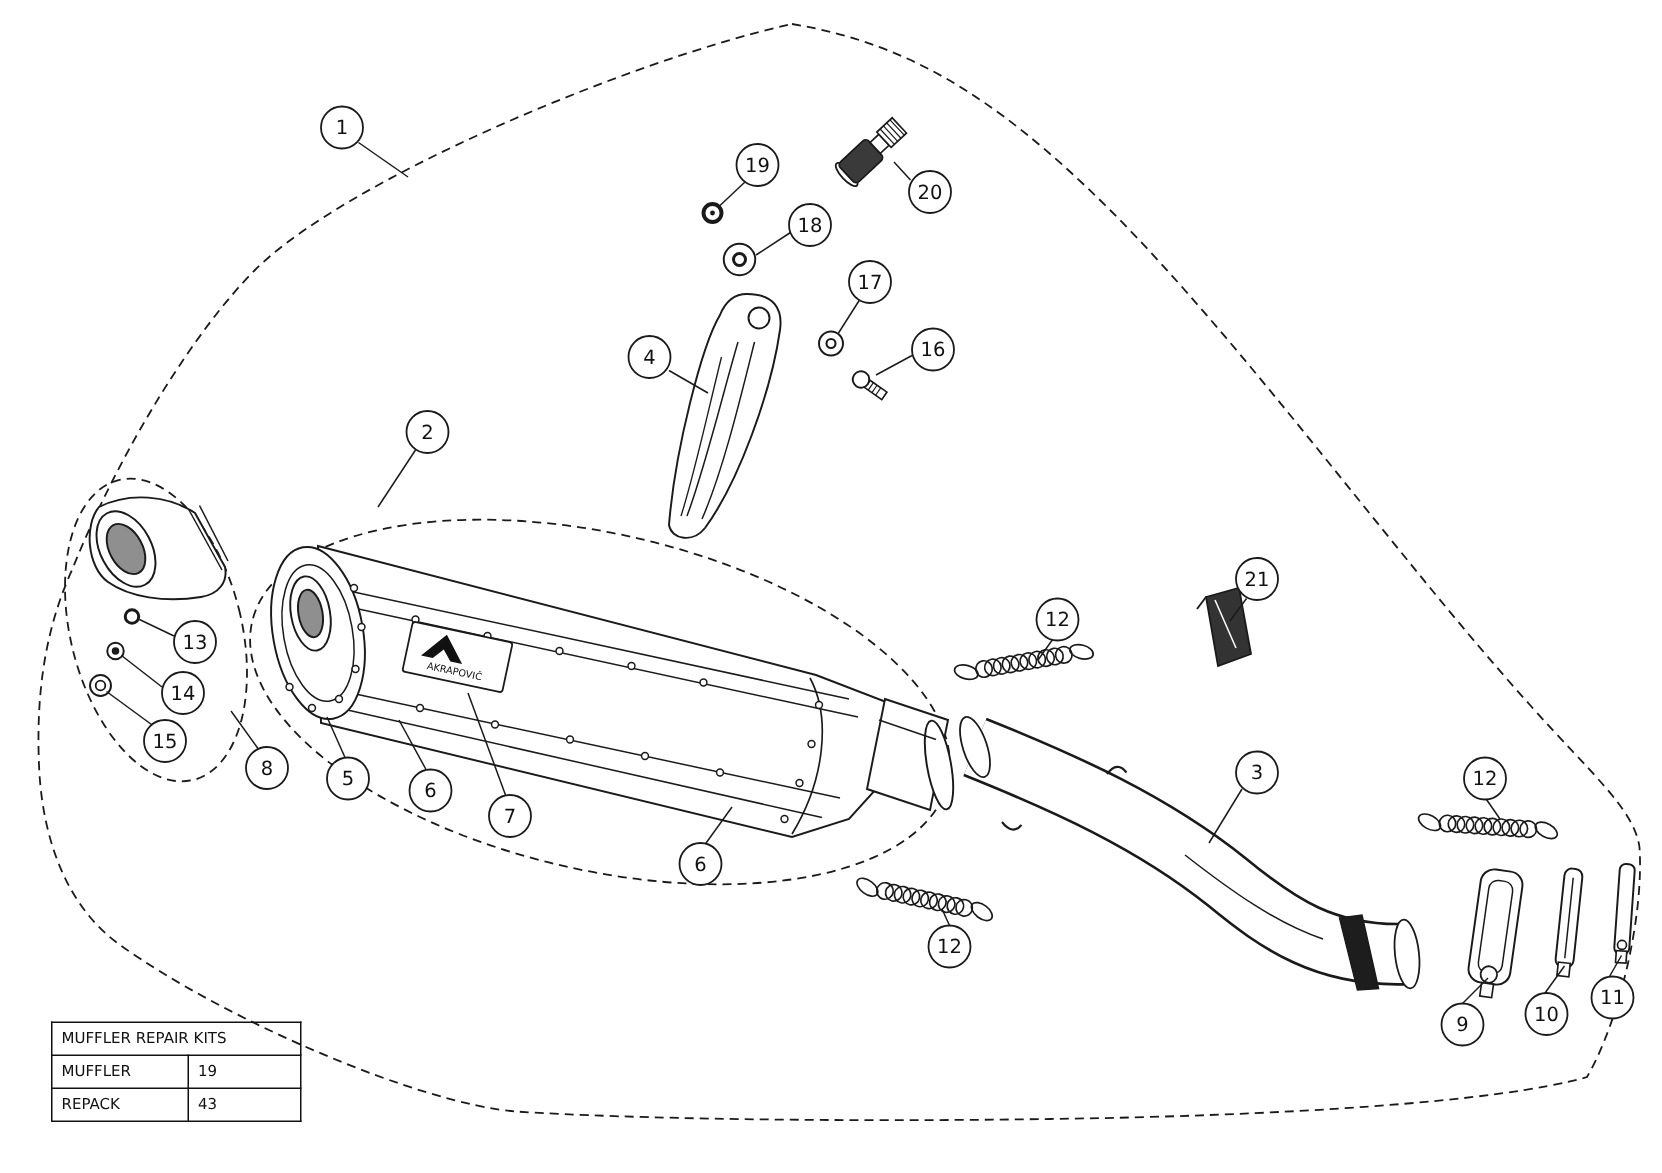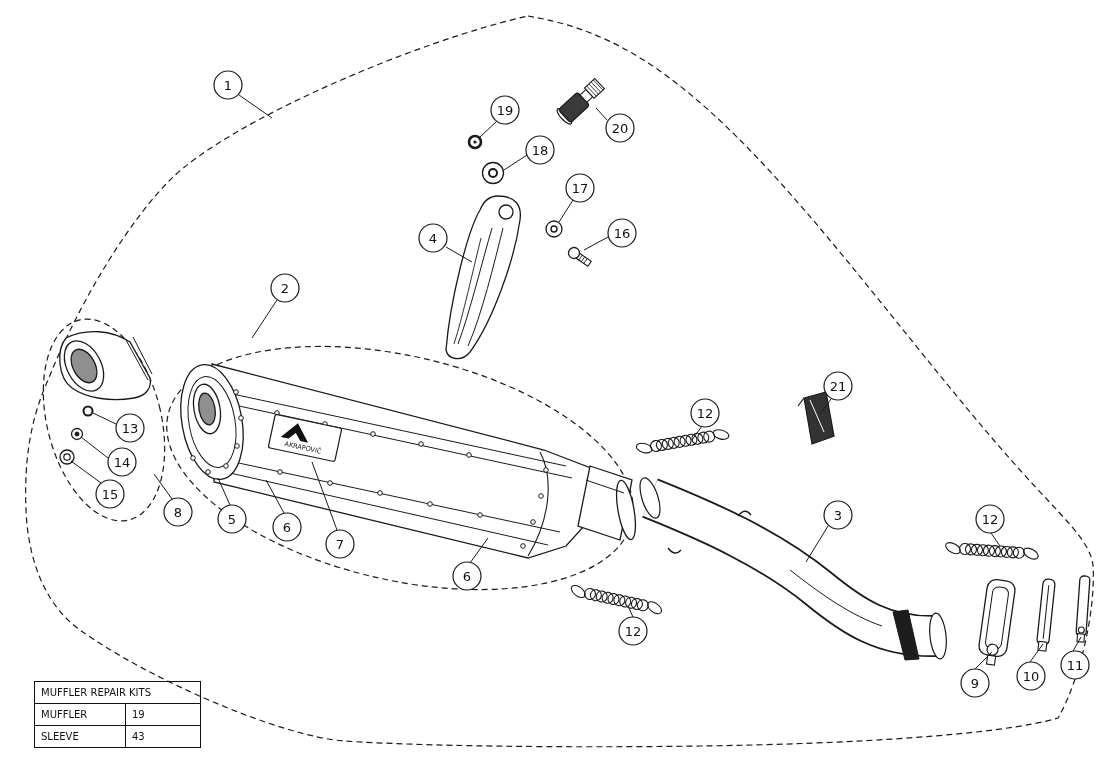--- a/index.html
+++ b/index.html
@@ -341,20 +341,20 @@
   <table>
     <tbody>
           <tr>
       <td colspan="2">MUFFLER REPAIR KITS</td>
     </tr>
     <tr>
       <td class="c1">MUFFLER</td>
       <td class="c2">19</td>
     </tr>
     <tr>
-      <td class="c1">SLEEVE</td>
+      <td class="c1">REPACK</td>
       <td class="c2">43</td>
     </tr>
   </tbody>
       </table>
 </div>
 
 </div>
 
 </body></html>

